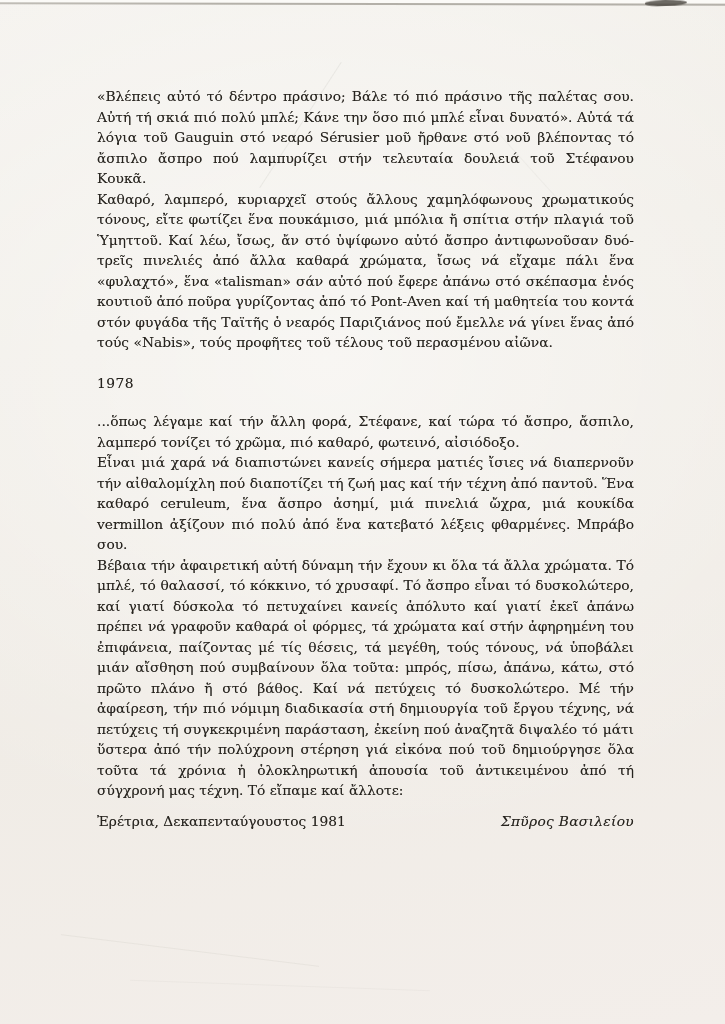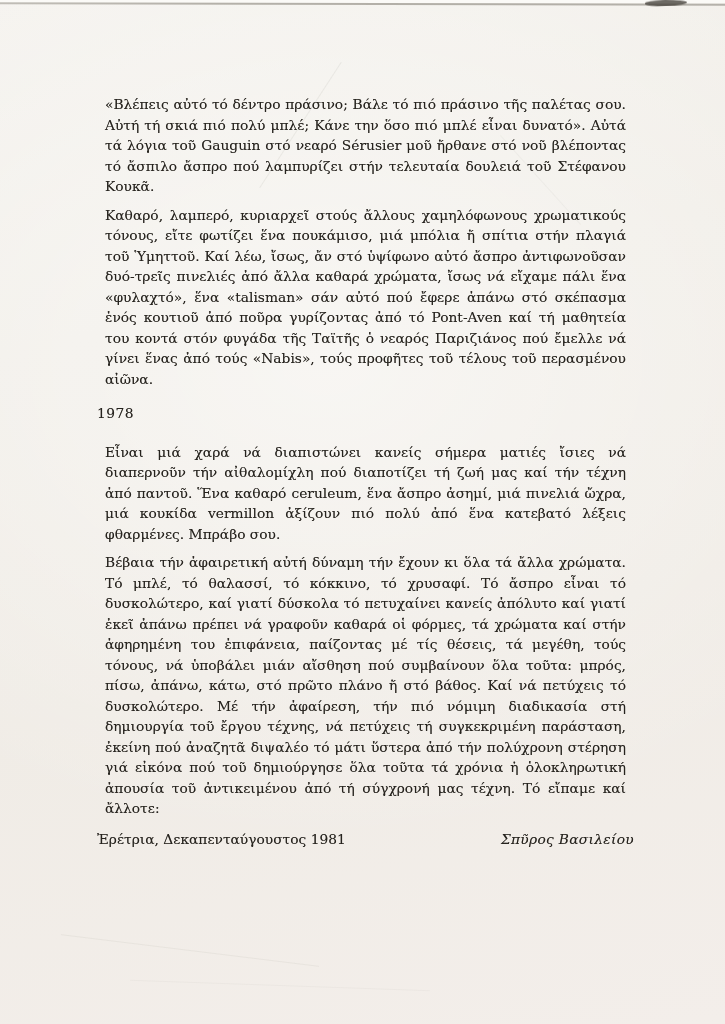--- a/index.html
+++ b/index.html
@@ -47,23 +47,23 @@
     left: 97px;
     top: 86px;
     width: 537px;
     font-family: "DejaVu Serif", "Liberation Serif", serif;
     font-size: 13.8px;
     line-height: 20.5px;
     color: #26231e;
     text-align: justify;
     text-shadow: 0 0 0.3px rgba(38,35,30,0.4);
   }
-  .letter p { margin: 8px; }
+  .letter p { margin: 0; }
   .letter p.date {
-    margin: 14px 0 18px 0;
+    margin: 20px 0 18px 0;
     text-align: left;
     letter-spacing: 0.5px;
   }
   .closing {
     display: flex;
     justify-content: space-between;
     align-items: baseline;
     margin-top: 10px;
   }
   .closing .sig { font-style: italic; letter-spacing: 0.3px; }
@@ -79,20 +79,21 @@
   <div class="crease crease-2"></div>
   <div class="crease crease-3"></div>
   <div class="crease crease-4"></div>
 
   <article class="letter">
     <p>«Βλέπεις αὐτό τό δέντρο πράσινο; Βάλε τό πιό πράσινο τῆς παλέτας σου. Αὐτή τή σκιά πιό πολύ μπλέ; Κάνε την ὅσο πιό μπλέ εἶναι δυνατό». Αὐτά τά λόγια τοῦ Gauguin στό νεαρό Sérusier μοῦ ἤρθανε στό νοῦ βλέποντας τό ἄσπιλο ἄσπρο πού λαμπυρίζει στήν τελευταία δουλειά τοῦ Στέφανου Κουκᾶ.</p>
     <p>Καθαρό, λαμπερό, κυριαρχεῖ στούς ἄλλους χαμηλόφωνους χρωματικούς τόνους, εἴτε φωτίζει ἕνα πουκάμισο, μιά μπόλια ἤ σπίτια στήν πλαγιά τοῦ Ὑμηττοῦ. Καί λέω, ἴσως, ἄν στό ὑψίφωνο αὐτό ἄσπρο ἀντιφωνοῦσαν δυό-τρεῖς πινελιές ἀπό ἄλλα καθαρά χρώματα, ἴσως νά εἴχαμε πάλι ἕνα «φυλαχτό», ἕνα «talisman» σάν αὐτό πού ἔφερε ἀπάνω στό σκέπασμα ἑνός κουτιοῦ ἀπό ποῦρα γυρίζοντας ἀπό τό Pont-Aven καί τή μαθητεία του κοντά στόν φυγάδα τῆς Ταϊτῆς ὁ νεαρός Παριζιάνος πού ἔμελλε νά γίνει ἕνας ἀπό τούς «Nabis», τούς προφῆτες τοῦ τέλους τοῦ περασμένου αἰῶνα.</p>
 
     <p class="date">1978</p>
 
+    <p>...ὅπως λέγαμε καί τήν ἄλλη φορά, Στέφανε, καί τώρα τό ἄσπρο, ἄσπιλο, λαμπερό τονίζει τό χρῶμα, πιό καθαρό, φωτεινό, αἰσιόδοξο.</p>
     <p>Εἶναι μιά χαρά νά διαπιστώνει κανείς σήμερα ματιές ἴσιες νά διαπερνοῦν τήν αἰθαλομίχλη πού διαποτίζει τή ζωή μας καί τήν τέχνη ἀπό παντοῦ. Ἕνα καθαρό ceruleum, ἕνα ἄσπρο ἀσημί, μιά πινελιά ὤχρα, μιά κουκίδα vermillon ἀξίζουν πιό πολύ ἀπό ἕνα κατεβατό λέξεις φθαρμένες. Μπράβο σου.</p>
 
 
     <p>Βέβαια τήν ἀφαιρετική αὐτή δύναμη τήν ἔχουν κι ὅλα τά ἄλλα χρώματα. Τό μπλέ, τό θαλασσί, τό κόκκινο, τό χρυσαφί. Τό ἄσπρο εἶναι τό δυσκολώτερο, καί γιατί δύσκολα τό πετυχαίνει κανείς ἀπόλυτο καί γιατί ἐκεῖ ἀπάνω πρέπει νά γραφοῦν καθαρά οἱ φόρμες, τά χρώματα καί στήν ἀφηρημένη του ἐπιφάνεια, παίζοντας μέ τίς θέσεις, τά μεγέθη, τούς τόνους, νά ὑποβάλει μιάν αἴσθηση πού συμβαίνουν ὅλα τοῦτα: μπρός, πίσω, ἀπάνω, κάτω, στό πρῶτο πλάνο ἤ στό βάθος. Καί νά πετύχεις τό δυσκολώτερο. Μέ τήν ἀφαίρεση, τήν πιό νόμιμη διαδικασία στή δημιουργία τοῦ ἔργου τέχνης, νά πετύχεις τή συγκεκριμένη παράσταση, ἐκείνη πού ἀναζητᾶ διψαλέο τό μάτι ὕστερα ἀπό τήν πολύχρονη στέρηση γιά εἰκόνα πού τοῦ δημιούργησε ὅλα τοῦτα τά χρόνια ἡ ὁλοκληρωτική ἀπουσία τοῦ ἀντικειμένου ἀπό τή σύγχρονή μας τέχνη. Τό εἴπαμε καί ἄλλοτε:</p>
 
     <div class="closing">
       <span>Ἐρέτρια, Δεκαπενταύγουστος 1981</span>
       <span class="sig">Σπῦρος Βασιλείου</span>
     </div>
   </article>

